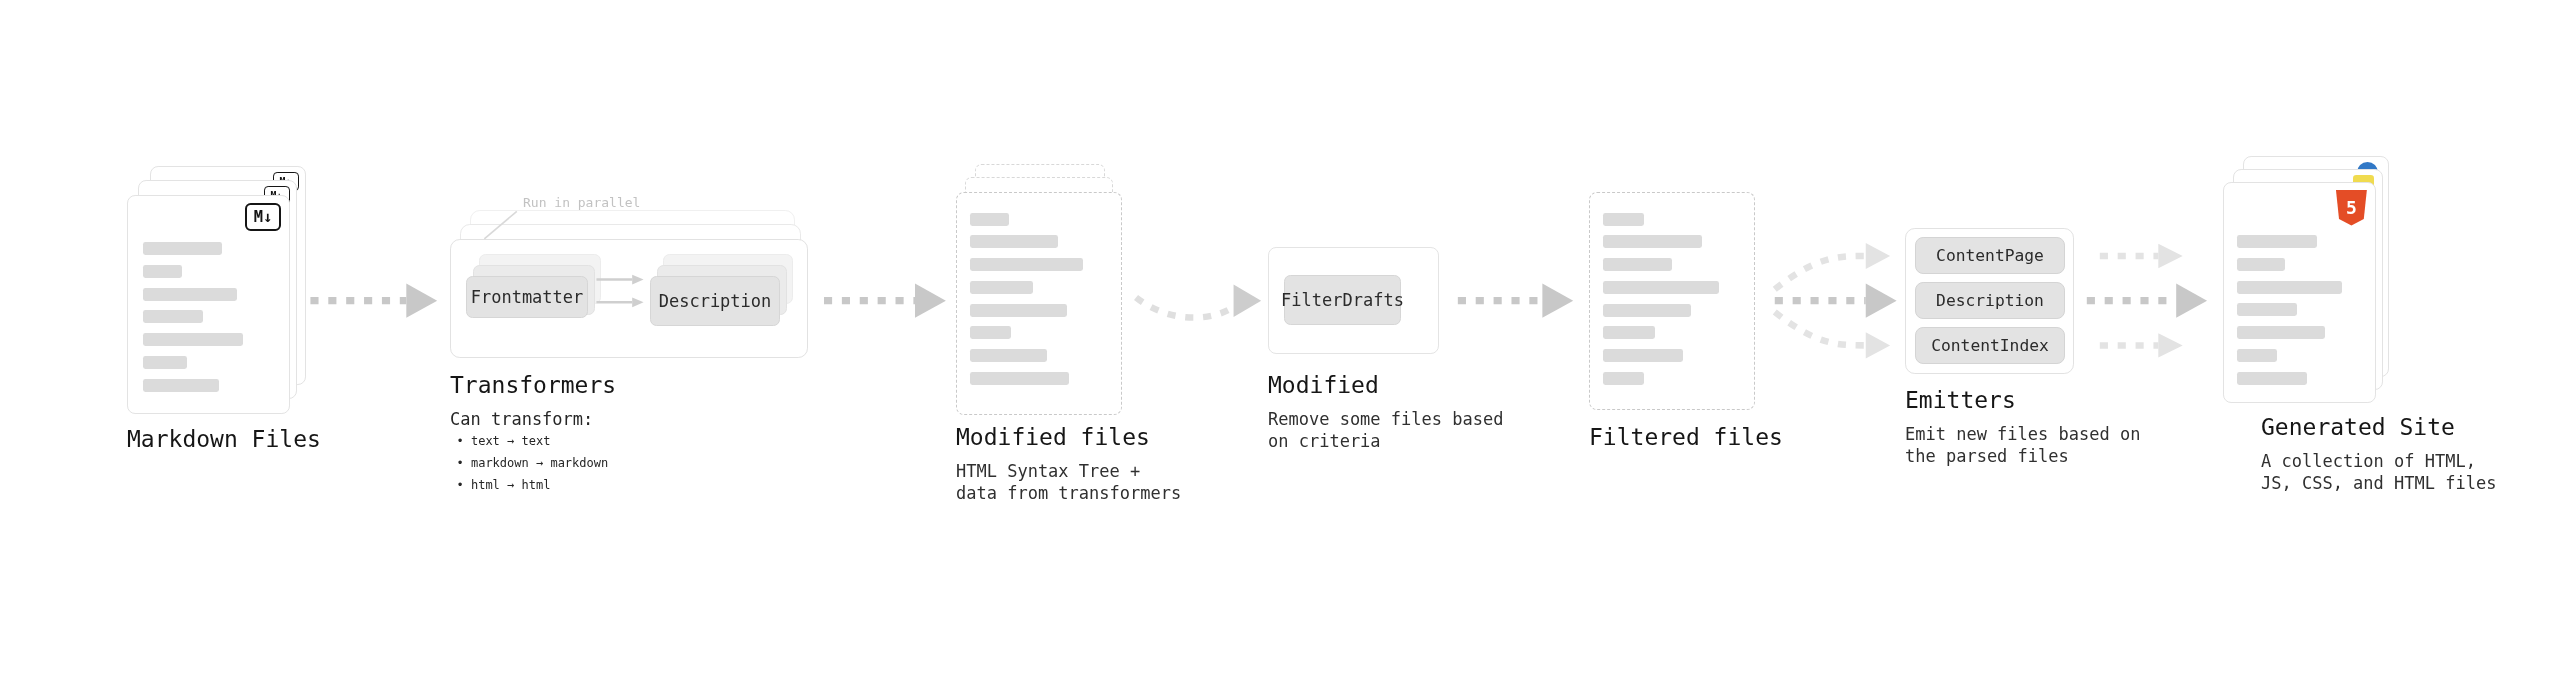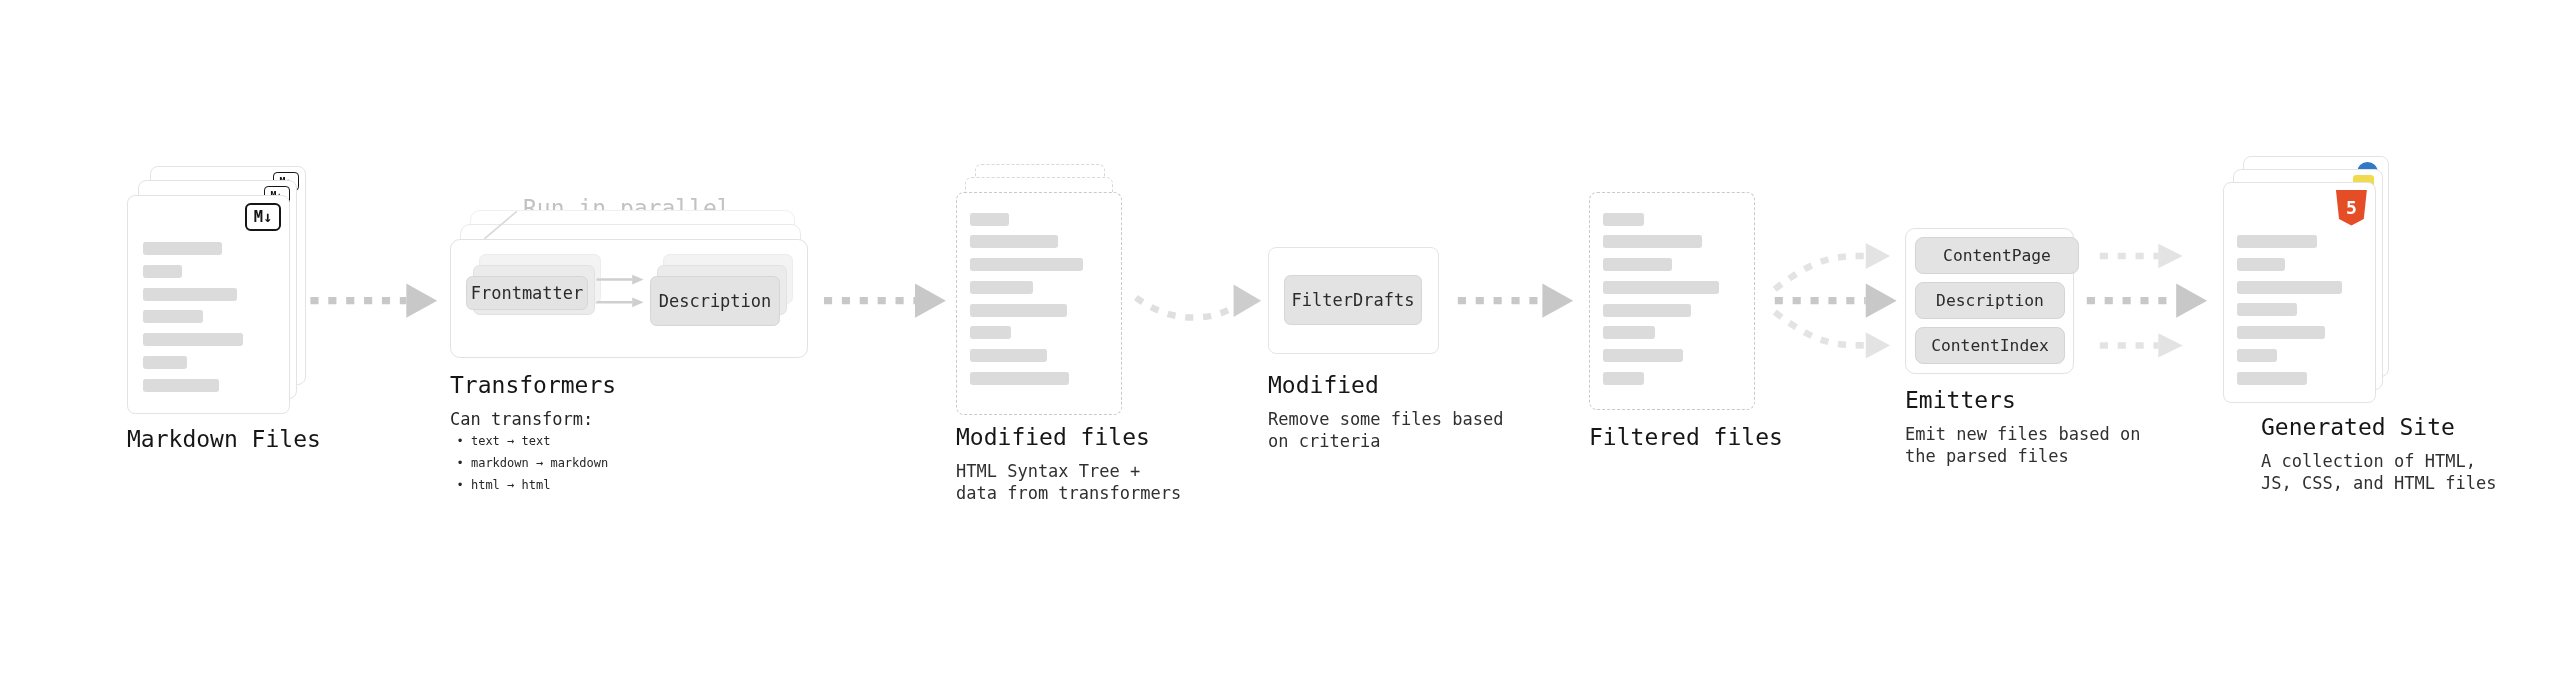--- a/index.html
+++ b/index.html
@@ -87,21 +87,21 @@
     display:flex; align-items:center; justify-content:center;
     font-size:16.3px; color:#2b2b2b; white-space:nowrap;
   }
 
   
   .label-block { position:absolute; white-space:nowrap; }
   .node-title { font-size:23px; color:#161616; margin-bottom:9.8px; }
   .node-sub { font-size:17px; color:#303030; line-height:22px; }
   .caption { font-size:17px; color:#262626; line-height:22px; }
   .bullet { font-size:12px; color:#262626; line-height:22px; padding-left:6.5px; }
-  .annotation { position:absolute; font-size:23px; color:#c2c2c2; white-space:nowrap; }
+  .annotation { position:absolute; font-size:13px; color:#c2c2c2; white-space:nowrap; }
 
   
   #arrows {
     position:absolute; left:0; top:0;
     width:2576px; height:681px;
     pointer-events:none; z-index:5;
   }
 </style>
 </head>
 <body>
@@ -133,21 +133,21 @@
   </div>
 
   <div>
     <div class="annotation" style="left:523px; top:195px;">Run in parallel</div>
     <div class="frame ghost2" style="left:470px; top:210px; width:325px; height:98px;"></div>
     <div class="frame ghost1" style="left:460px; top:224px; width:341px; height:107px;"></div>
     <div class="frame" style="left:450px; top:239px; width:358px; height:119px;"></div>
 
     <div class="gray-box ghost2" style="left:479px; top:254px; width:122px; height:50px;"></div>
     <div class="gray-box ghost1" style="left:473px; top:265px; width:122px; height:50px;"></div>
-    <div class="gray-box" style="left:466px; top:276px; width:122px; height:34px;text-align:right;">Frontmatter</div>
+    <div class="gray-box" style="left:466px; top:276px; width:122px; height:42px;text-align:right;">Frontmatter</div>
 
     <div class="gray-box ghost2" style="left:663px; top:254px; width:130px; height:50px;"></div>
     <div class="gray-box ghost1" style="left:657px; top:265px; width:130px; height:50px;"></div>
     <div class="gray-box" style="left:650px; top:276px; width:130px; height:50px;">Description</div>
 
     <div class="label-block" style="left:450px; top:372px;">
       <div class="node-title">Transformers</div>
       <div class="caption">Can transform:</div>
       <div class="bullet">• text → text</div>
       <div class="bullet">• markdown → markdown</div>
@@ -172,21 +172,21 @@
     </div>
     <div class="label-block" style="left:956px; top:424px;">
       <div class="node-title">Modified files</div>
       <div class="node-sub">HTML Syntax Tree +</div>
       <div class="node-sub">data from transformers</div>
     </div>
   </div>
 
   <div>
     <div class="frame" style="left:1268px; top:247px; width:171px; height:107px; border-color:#e4e4e4; border-radius:8.1px;"></div>
-    <div class="gray-box" style="left:1284px; top:275px; width:138px; height:50px;">FilterDrafts</div>
+    <div class="gray-box" style="left:1284px; top:275px; width:117px; height:50px;">FilterDrafts</div>
     <div class="label-block" style="left:1268px; top:372px;">
       <div class="node-title">Modified</div>
       <div class="node-sub">Remove some files based</div>
       <div class="node-sub">on criteria</div>
     </div>
   </div>
 
   <div>
     <div class="doc-card dashed" style="left:1589px; top:192px; width:166px; height:218px;">
       <div class="bars" style="top:19.5px; left:13px; right:13px;">
@@ -200,21 +200,21 @@
           <div class="bar" style="width: 30%;"></div>
         </div>
     </div>
     <div class="label-block" style="left:1589px; top:424px;">
       <div class="node-title">Filtered files</div>
     </div>
   </div>
 
   <div>
     <div class="frame" style="left:1905px; top:228px; width:169px; height:146px;"></div>
-    <div class="pill" style="left:1915px; top:237px; width:164px; height:37px;">ContentPage</div>
+    <div class="pill" style="left:1915px; top:237px; width:150px; height:37px;">ContentPage</div>
     <div class="pill" style="left:1915px; top:282px; width:150px; height:37px;">Description</div>
     <div class="pill" style="left:1915px; top:327px; width:150px; height:37px;">ContentIndex</div>
     <div class="label-block" style="left:1905px; top:387px;">
       <div class="node-title">Emitters</div>
       <div class="node-sub">Emit new files based on</div>
       <div class="node-sub">the parsed files</div>
     </div>
   </div>
 
   <div>

